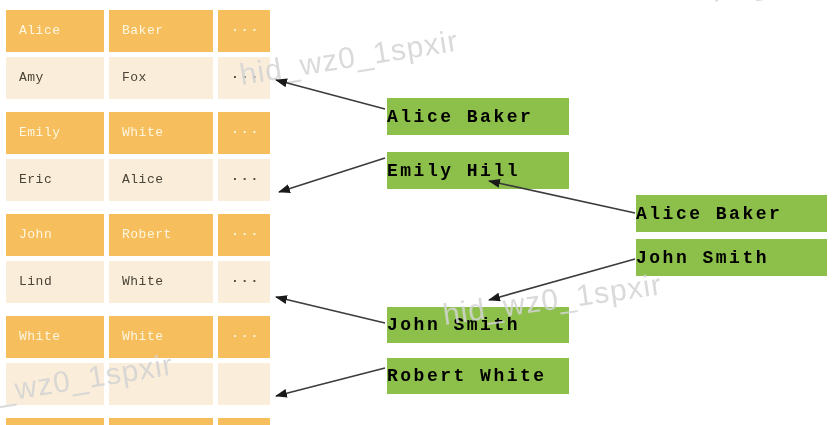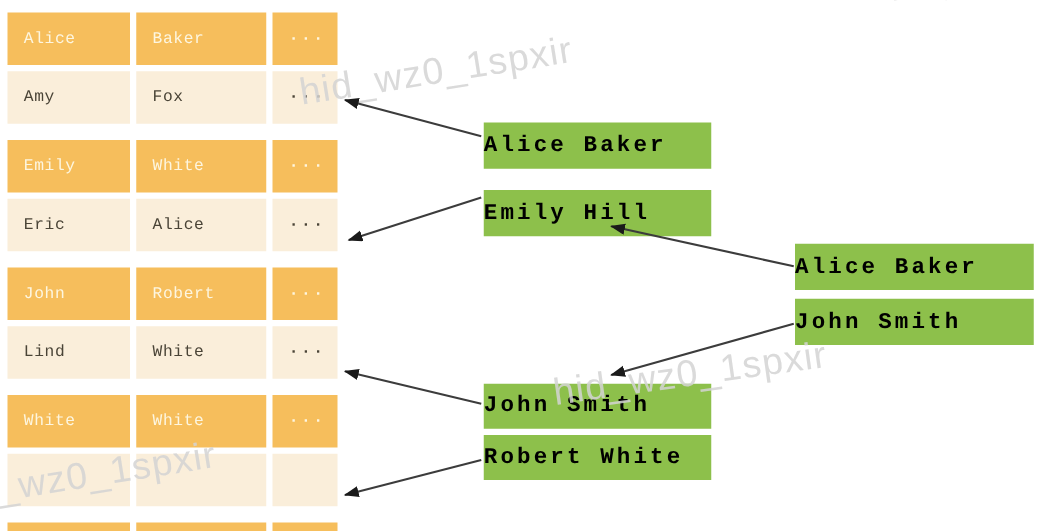--- a/index.html
+++ b/index.html
@@ -32,21 +32,21 @@
   
   .box{
     position:absolute;left:387px;width:182px;height:37px;z-index:3;
     background:var(--box-green);color:#000000;display:flex;align-items:center;
     padding-left:0;box-sizing:border-box;font-size:18px;font-weight:bold;
     letter-spacing:2.5px;white-space:nowrap;
   }
   #box-mt-0{top:98px;}
   #box-mt-1{top:128px;margin-top:24px;}
   #box-mb-0{top:307px;height:36px;}
-  #box-mb-1{top:348px;height:36px;}
+  #box-mb-1{top:358px;height:36px;}
   #box-r-0{left:636px;top:195px;width:191px;}
   #box-r-1{left:636px;top:239px;width:191px;}
   
   .wm{
     position:absolute;z-index:5;font-family:"Liberation Sans","DejaVu Sans",sans-serif;
     font-size:30px;letter-spacing:1px;color:var(--watermark);opacity:0.85;
     white-space:nowrap;transform-origin:left center;pointer-events:none;
   }
   
   svg.arrows{position:absolute;left:0;top:0;z-index:6;pointer-events:none;}

